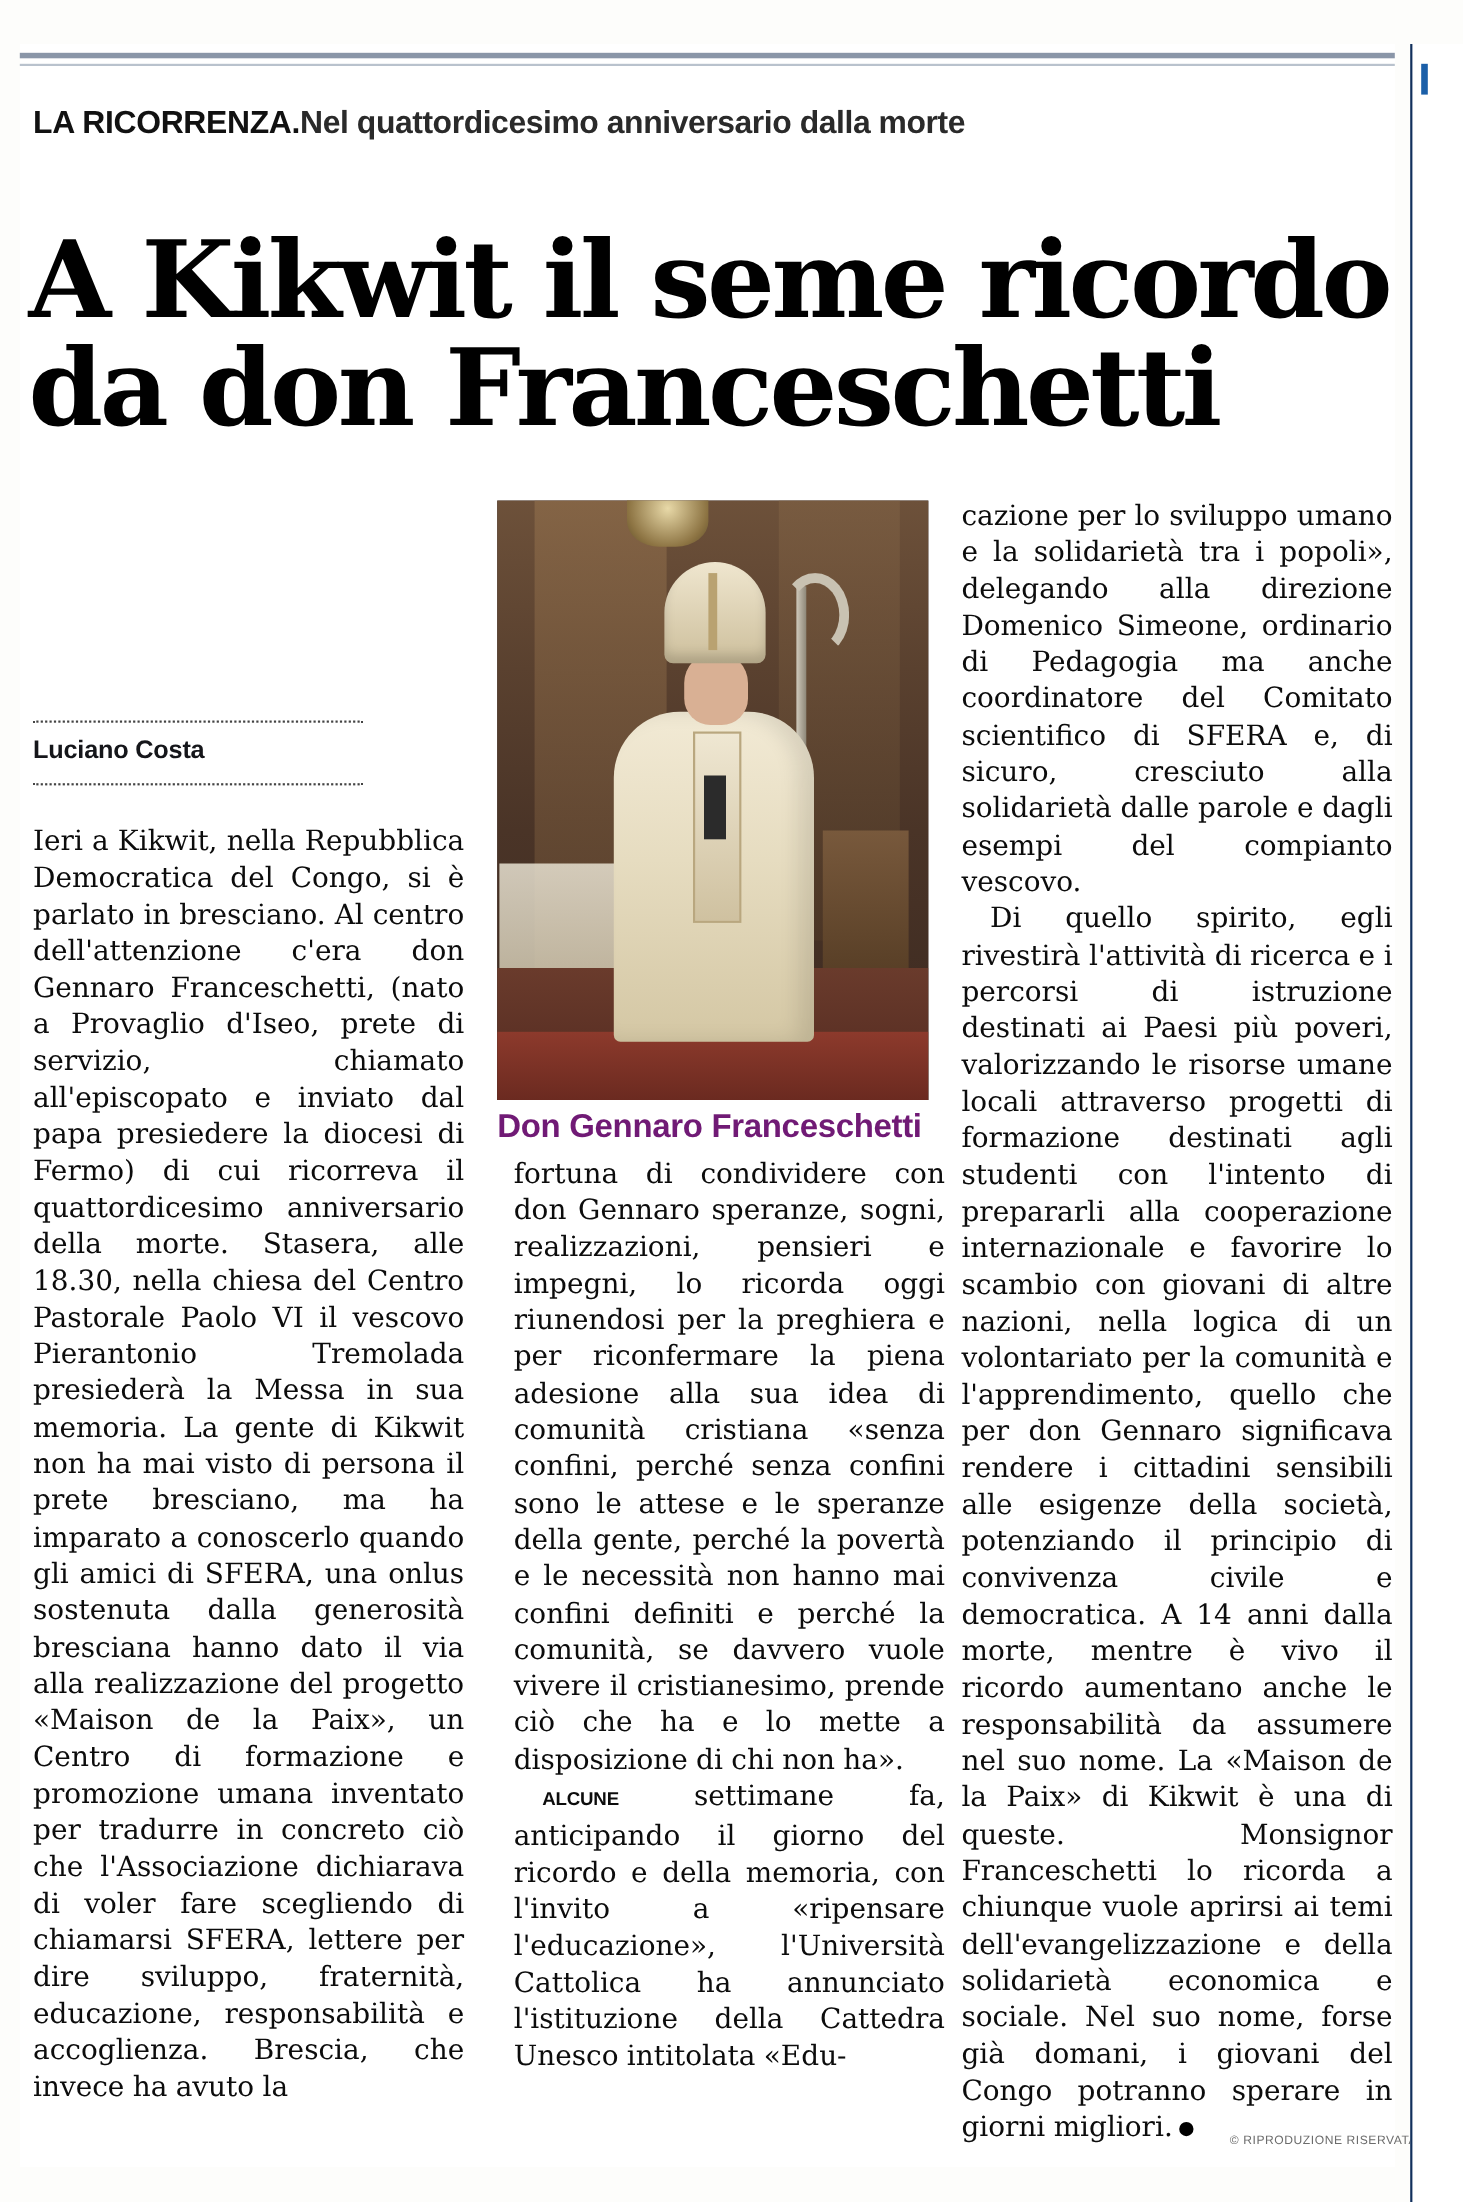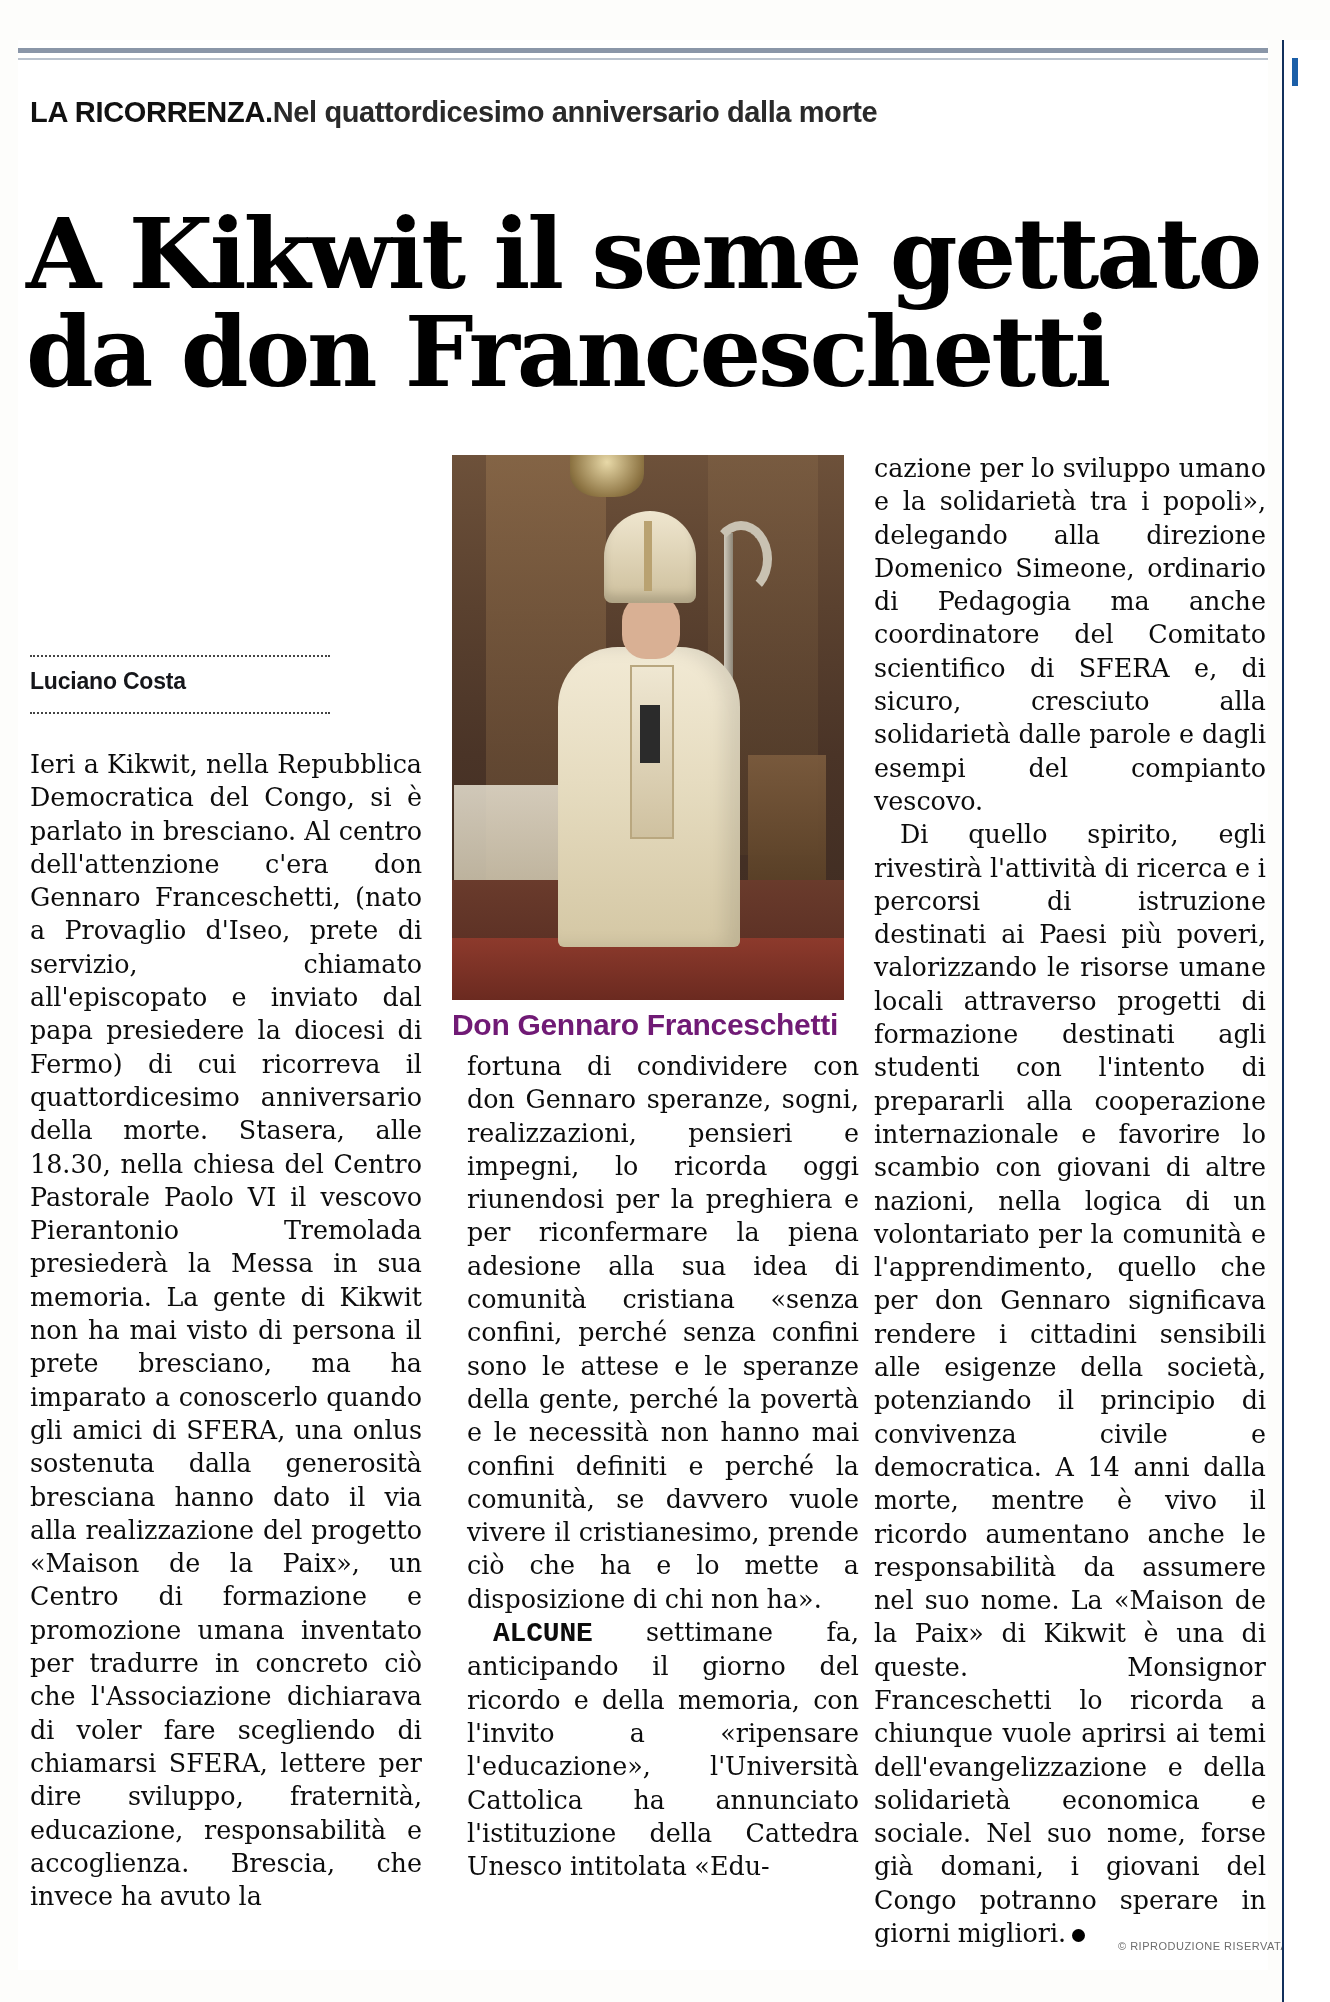--- a/index.html
+++ b/index.html
@@ -306,23 +306,23 @@
     top: 1050px;
     width: 392px;
   }
   #col3 {
     left: 874px;
     top: 452px;
     width: 392px;
   }
 
   .leadin {
-    font-family: Liberation Mono, monospace;
-    font-weight: bold;
-    font-size: 28px;
+    font-family: Liberation Sans, sans-serif;
+    font-weight: bold;
+    font-size: 17px;
     letter-spacing: -0.2px;
   }
 
   .col2-block2 { margin-top: 30px; }
 
   .endmark {
     display: inline-block;
     width: 13px; height: 13px;
     background: #000;
     border-radius: 50%;
@@ -349,21 +349,21 @@
   <div class="article"></div>
 
   <div class="rule-top"></div>
   <div class="rule-top2"></div>
 
   <div class="kicker">
     <span class="strong">LA RICORRENZA.</span><span class="light">Nel quattordicesimo anniversario dalla morte</span>
   </div>
 
   <h1 class="headline">
-    <span>A Kikwit il seme gettato</span>
+    <span>A Kikwit il seme ricordo</span>
     <span class="l2">da don Franceschetti</span>
   </h1>
 
 
   <div class="byline-rule-top"></div>
   <div class="byline">Luciano Costa</div>
   <div class="byline-rule-bot"></div>
 
   <div class="photo">
     <div class="wall"></div>

